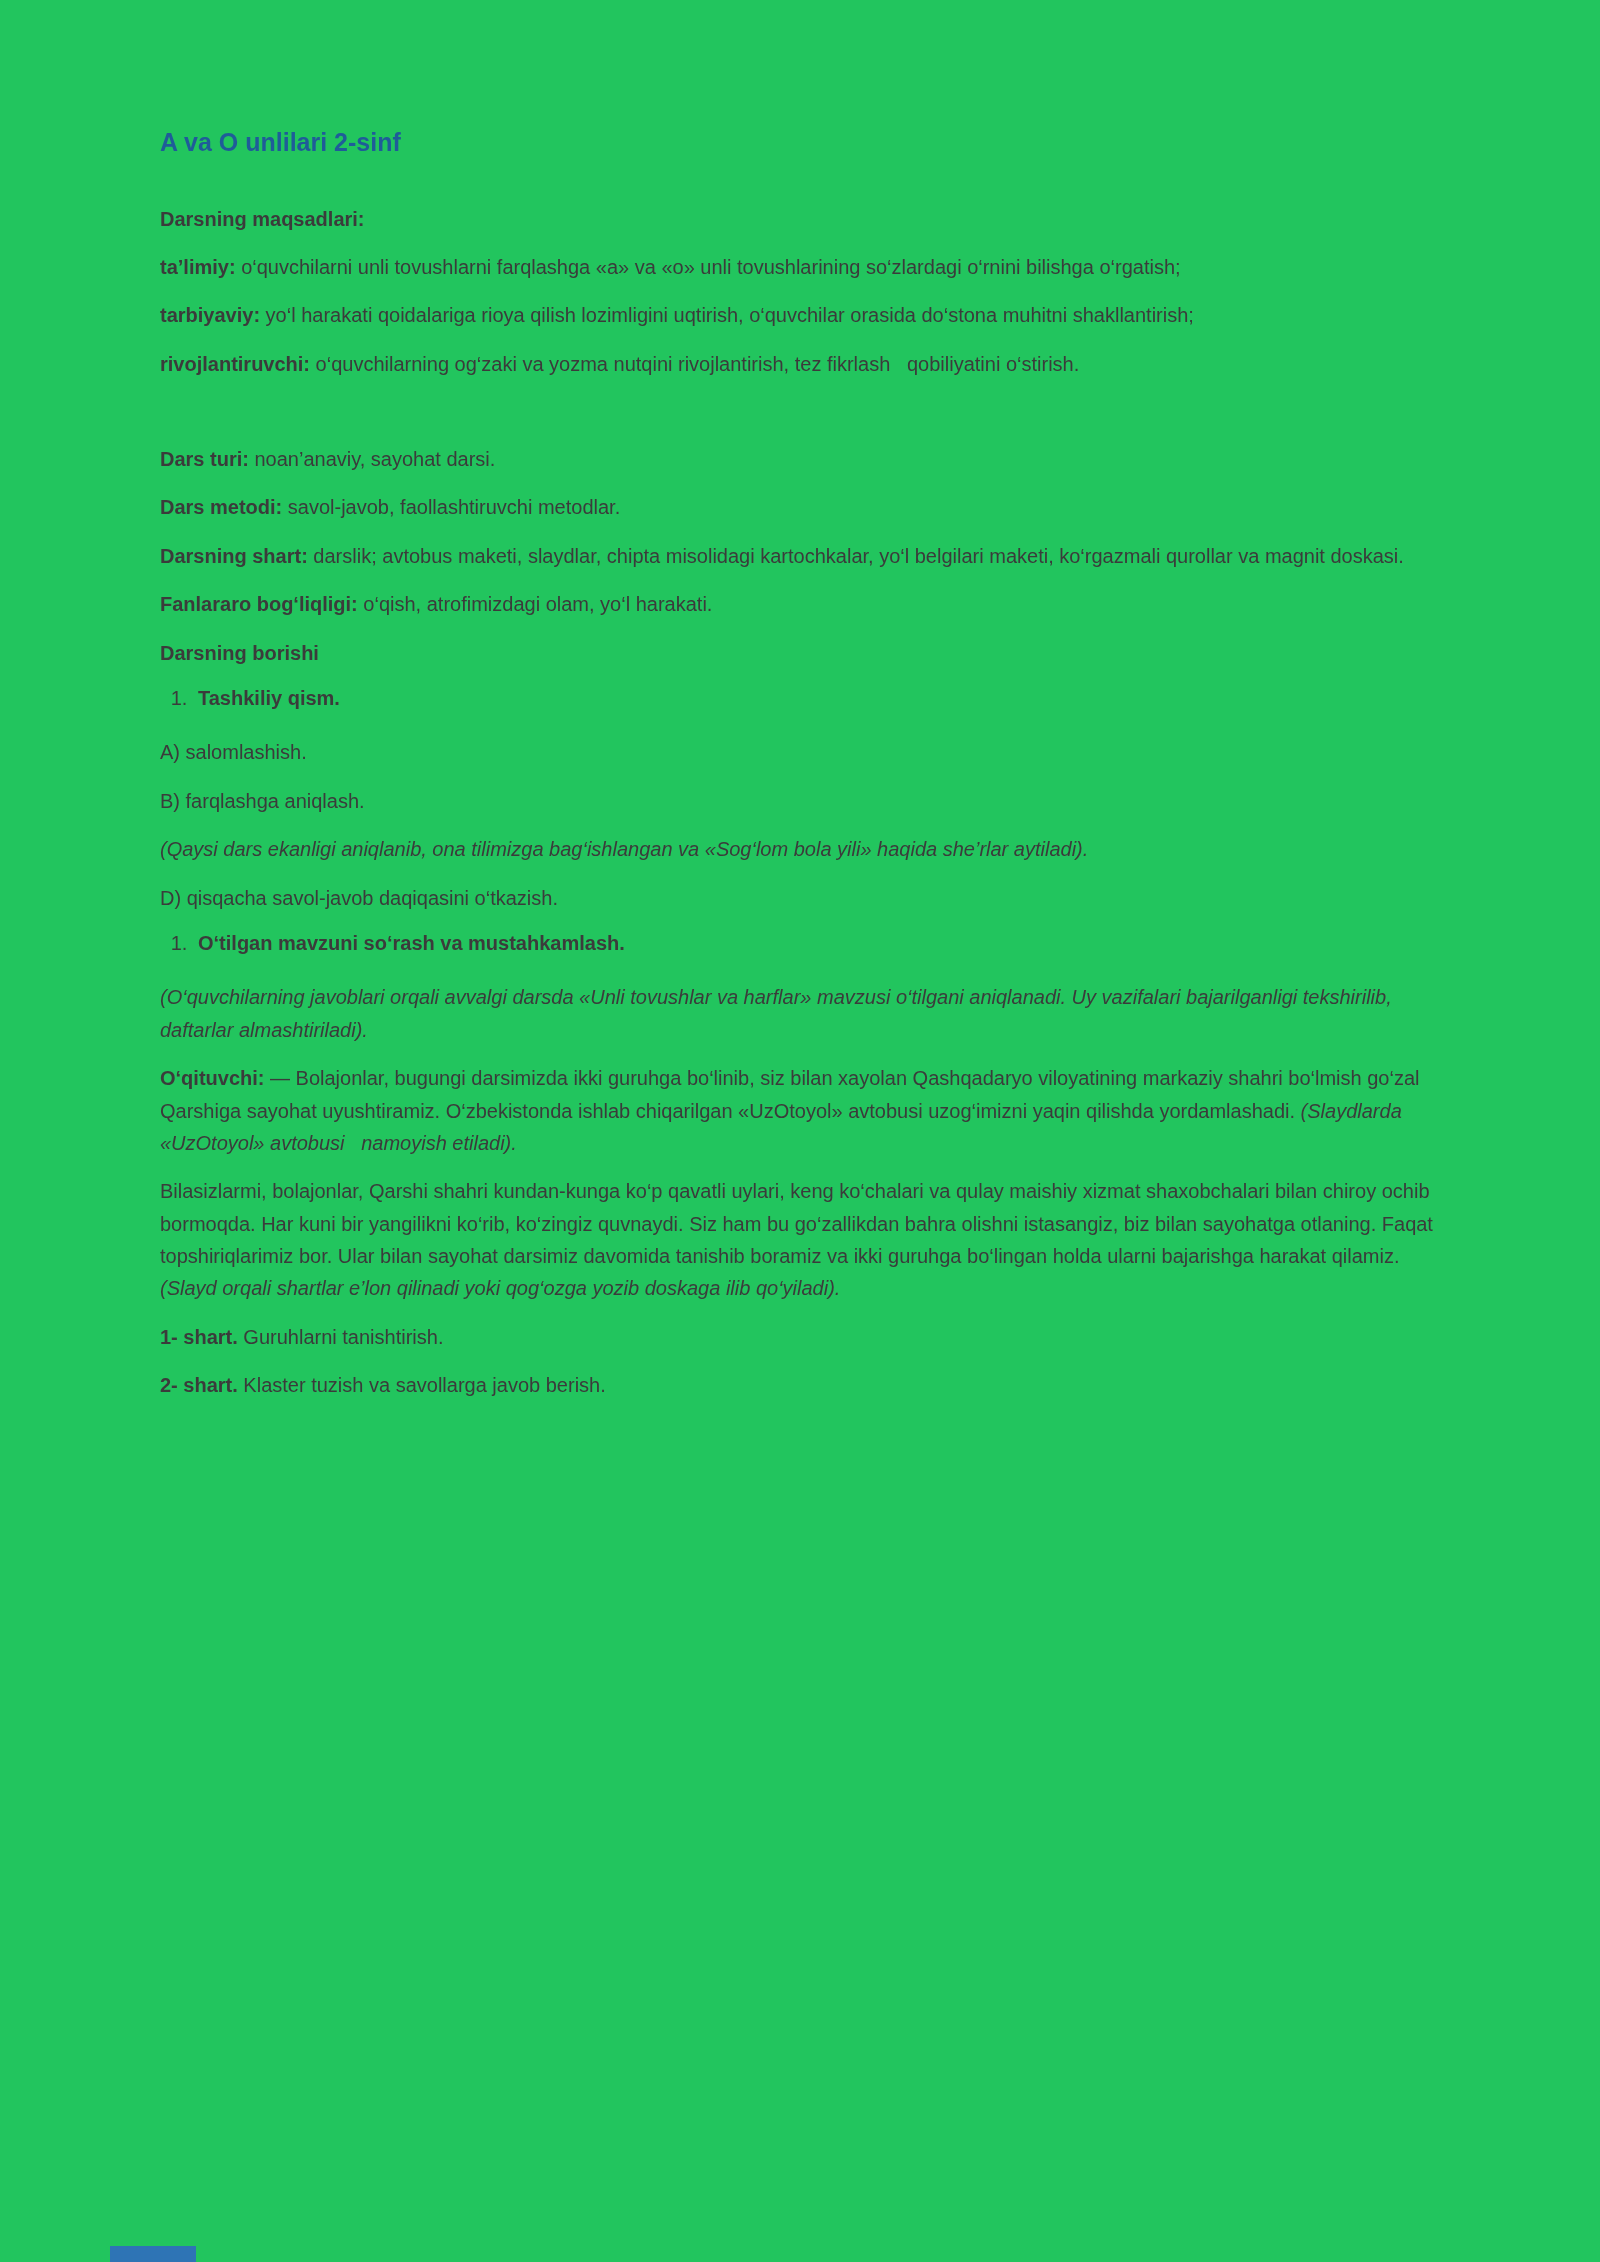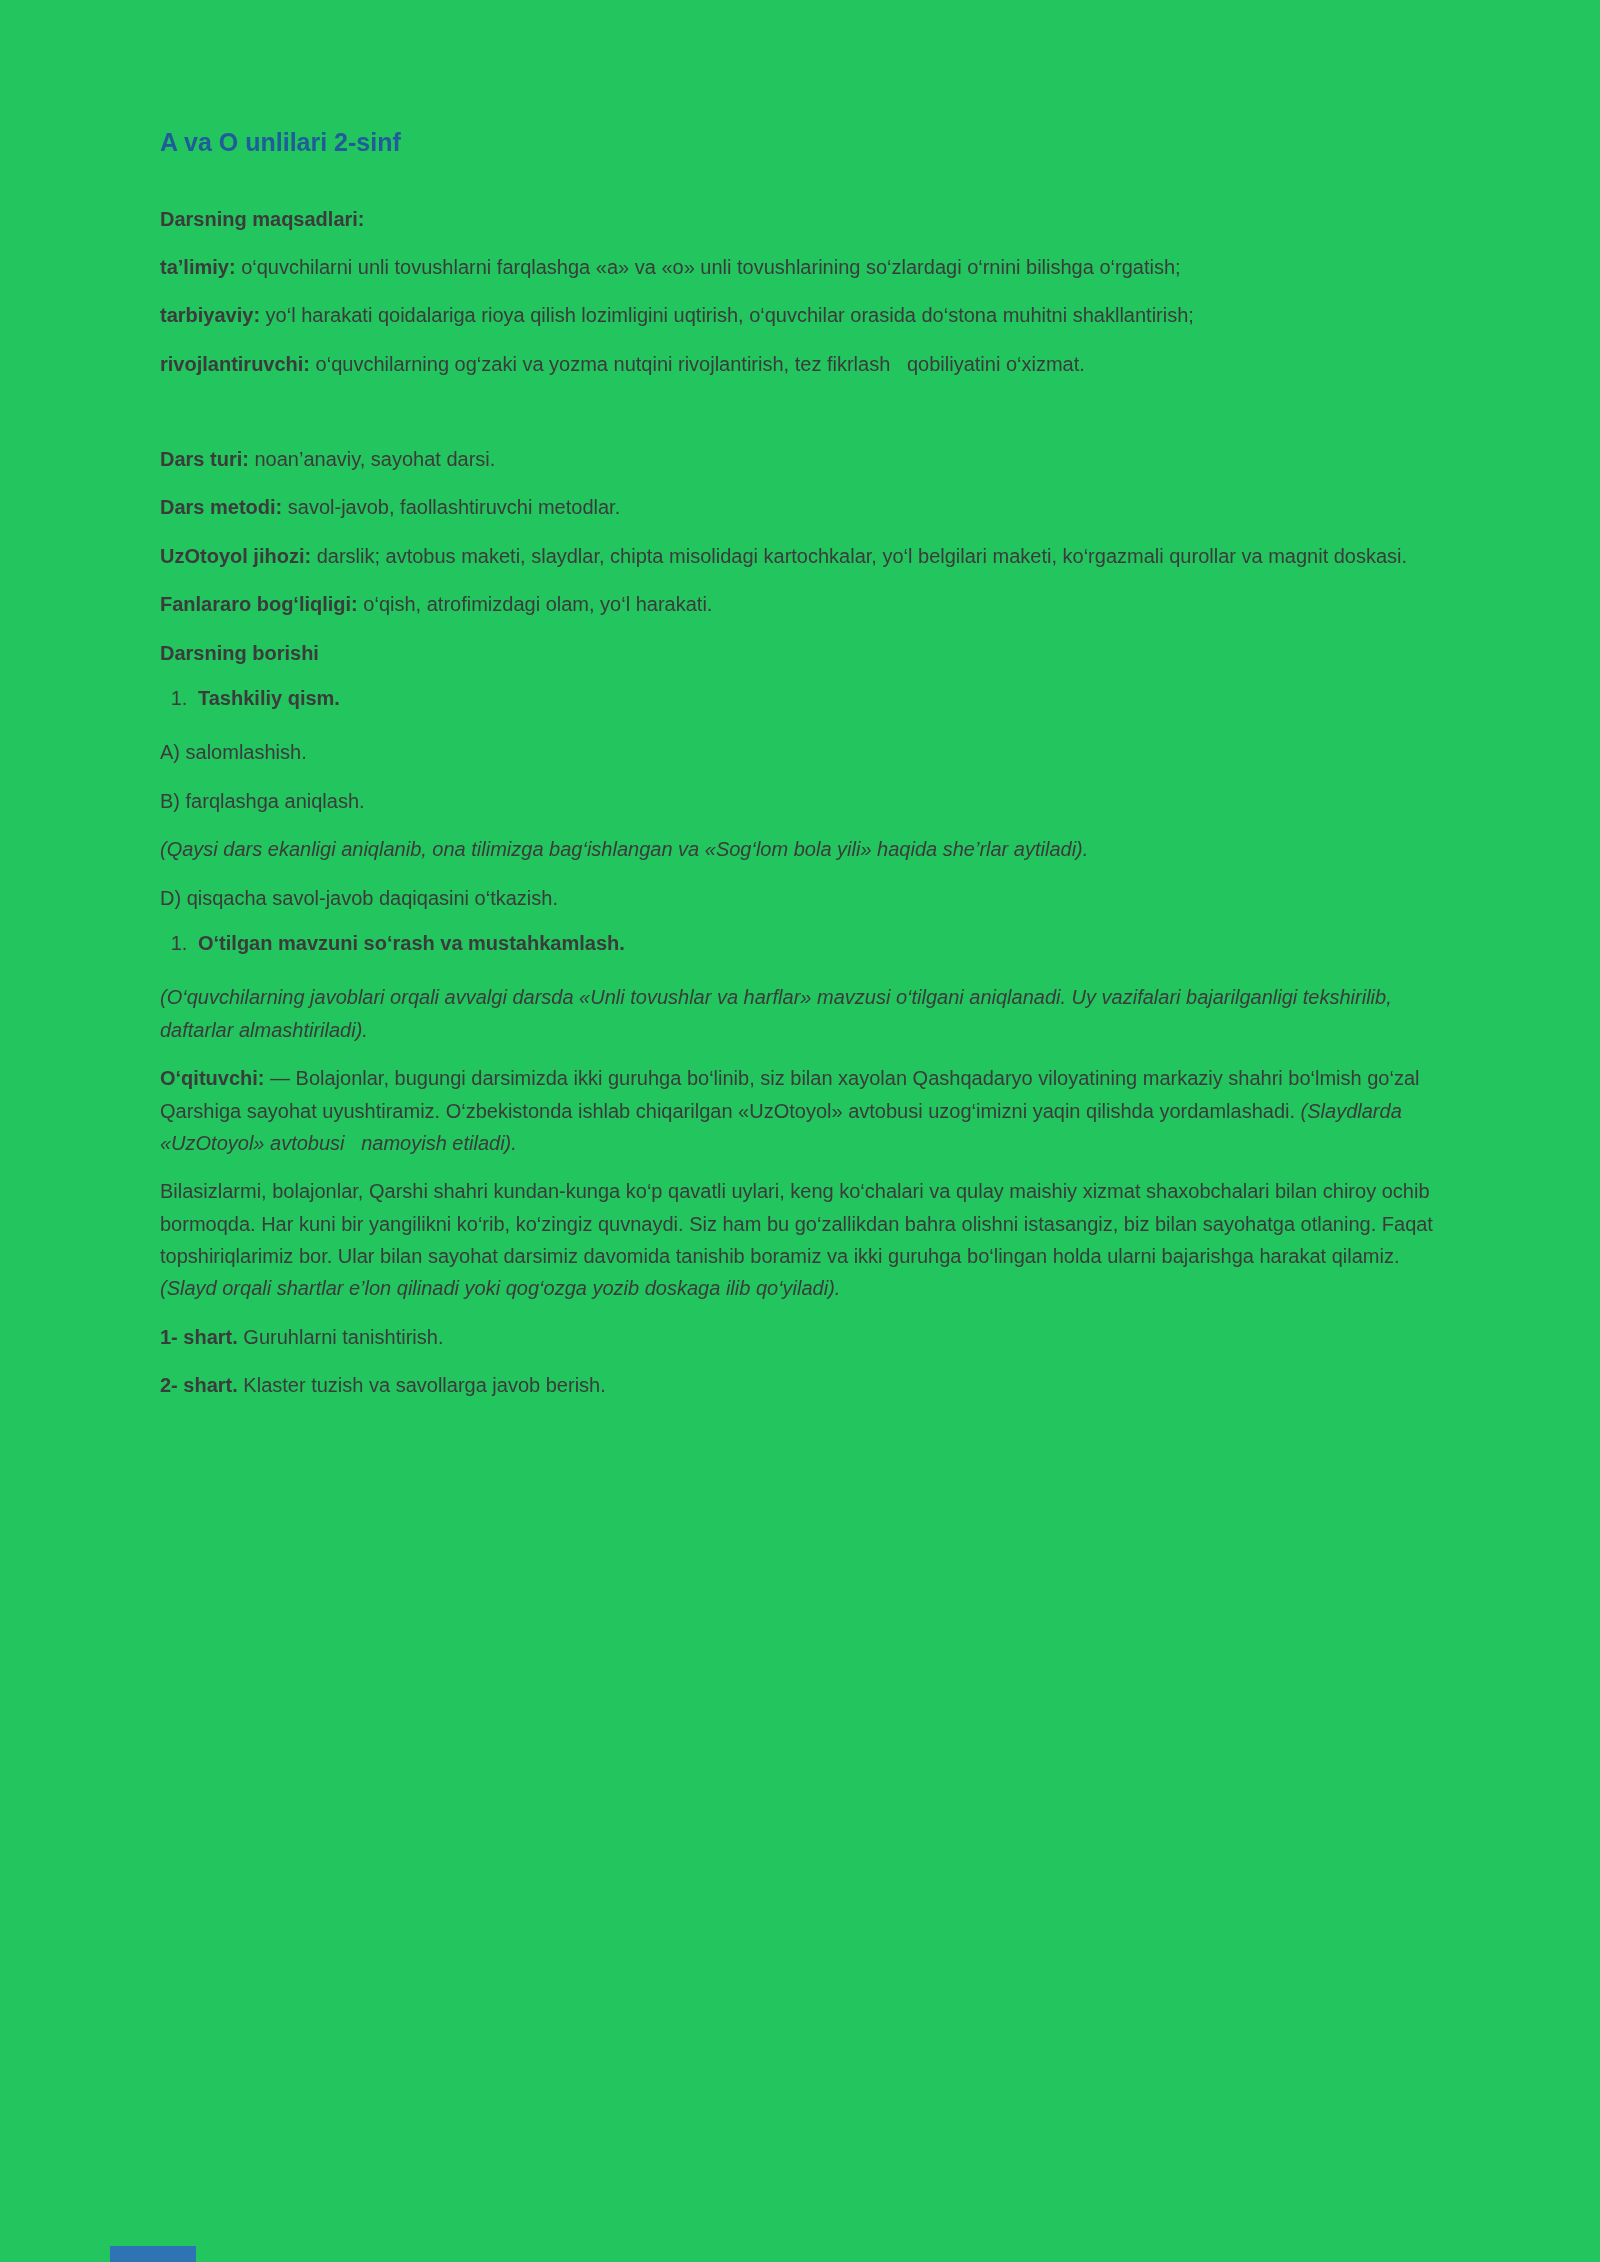--- a/index.html
+++ b/index.html
@@ -75,29 +75,29 @@
   <div class="content">
 
     <h1 class="doc-title">A va O unlilari 2-sinf</h1>
 
     <p class="para bold">Darsning maqsadlari:</p>
 
     <p class="para"><b>ta’limiy:</b><span> o‘quvchilarni unli tovushlarni farqlashga «a» va «o» unli tovushlarining so‘zlardagi o‘rnini bilishga o‘rgatish;</span></p>
 
     <p class="para"><b>tarbiyaviy:</b><span> yo‘l harakati qoidalariga rioya qilish lozimligini uqtirish, o‘quvchilar orasida do‘stona muhitni shakllantirish;</span></p>
 
-    <p class="para"><b>rivojlantiruvchi:</b><span> o‘quvchilarning og‘zaki va yozma nutqini rivojlantirish, tez fikrlash   qobiliyatini o‘xizmat.</span></p>
+    <p class="para"><b>rivojlantiruvchi:</b><span> o‘quvchilarning og‘zaki va yozma nutqini rivojlantirish, tez fikrlash   qobiliyatini o‘stirish.</span></p>
 
     <div class="blank-line"></div>
 
     <p class="para"><b>Dars turi:</b><span> noan’anaviy, sayohat darsi.</span></p>
 
     <p class="para"><b>Dars metodi:</b><span> savol-javob, faollashtiruvchi metodlar.</span></p>
 
-    <p class="para"><b>UzOtoyol jihozi:</b><span> darslik; avtobus maketi, slaydlar, chipta misolidagi kartochkalar, yo‘l belgilari maketi, ko‘rgazmali qurollar va magnit doskasi.</span></p>
+    <p class="para"><b>Darsning shart:</b><span> darslik; avtobus maketi, slaydlar, chipta misolidagi kartochkalar, yo‘l belgilari maketi, ko‘rgazmali qurollar va magnit doskasi.</span></p>
 
     <p class="para"><b>Fanlararo bog‘liqligi:</b><span> o‘qish, atrofimizdagi olam, yo‘l harakati.</span></p>
 
     <p class="para bold">Darsning borishi</p>
 
     <p class="para list-item"><span class="list-num">1.</span><span class="list-text">Tashkiliy qism.</span></p>
 
     <p class="para">A) salomlashish.</p>
 
     <p class="para">B) farqlashga aniqlash.</p>

